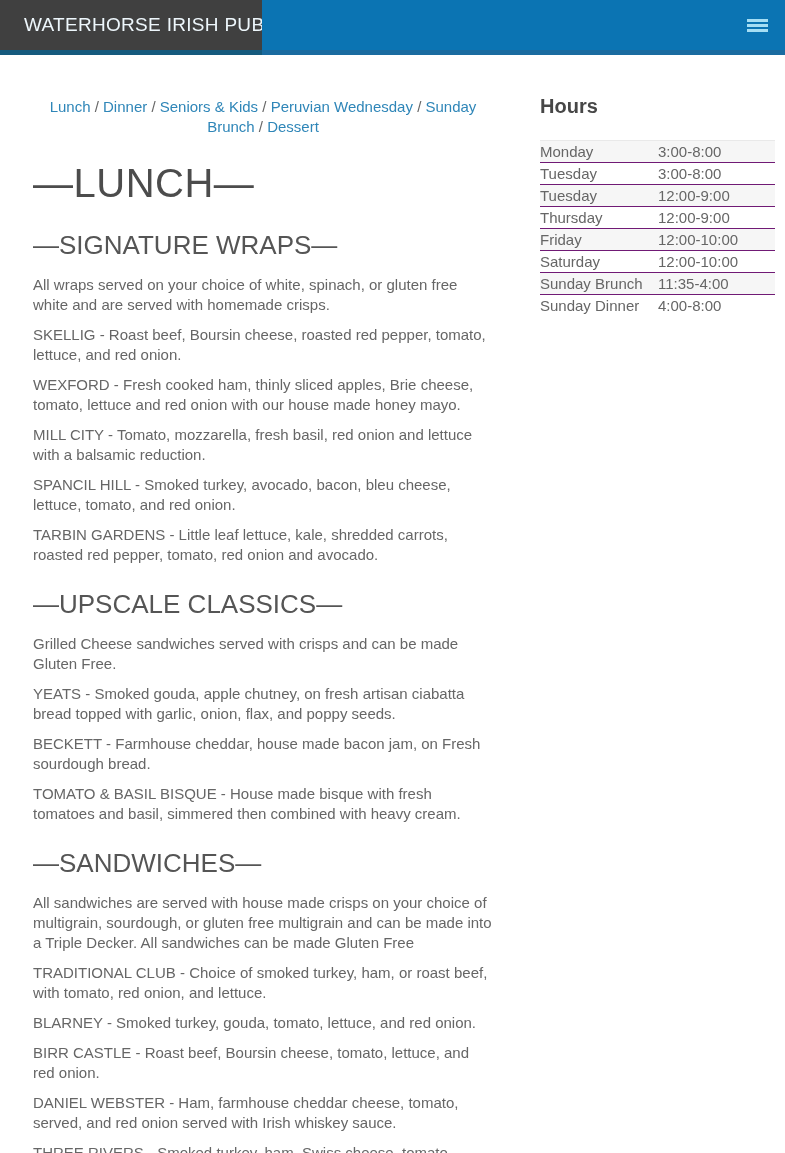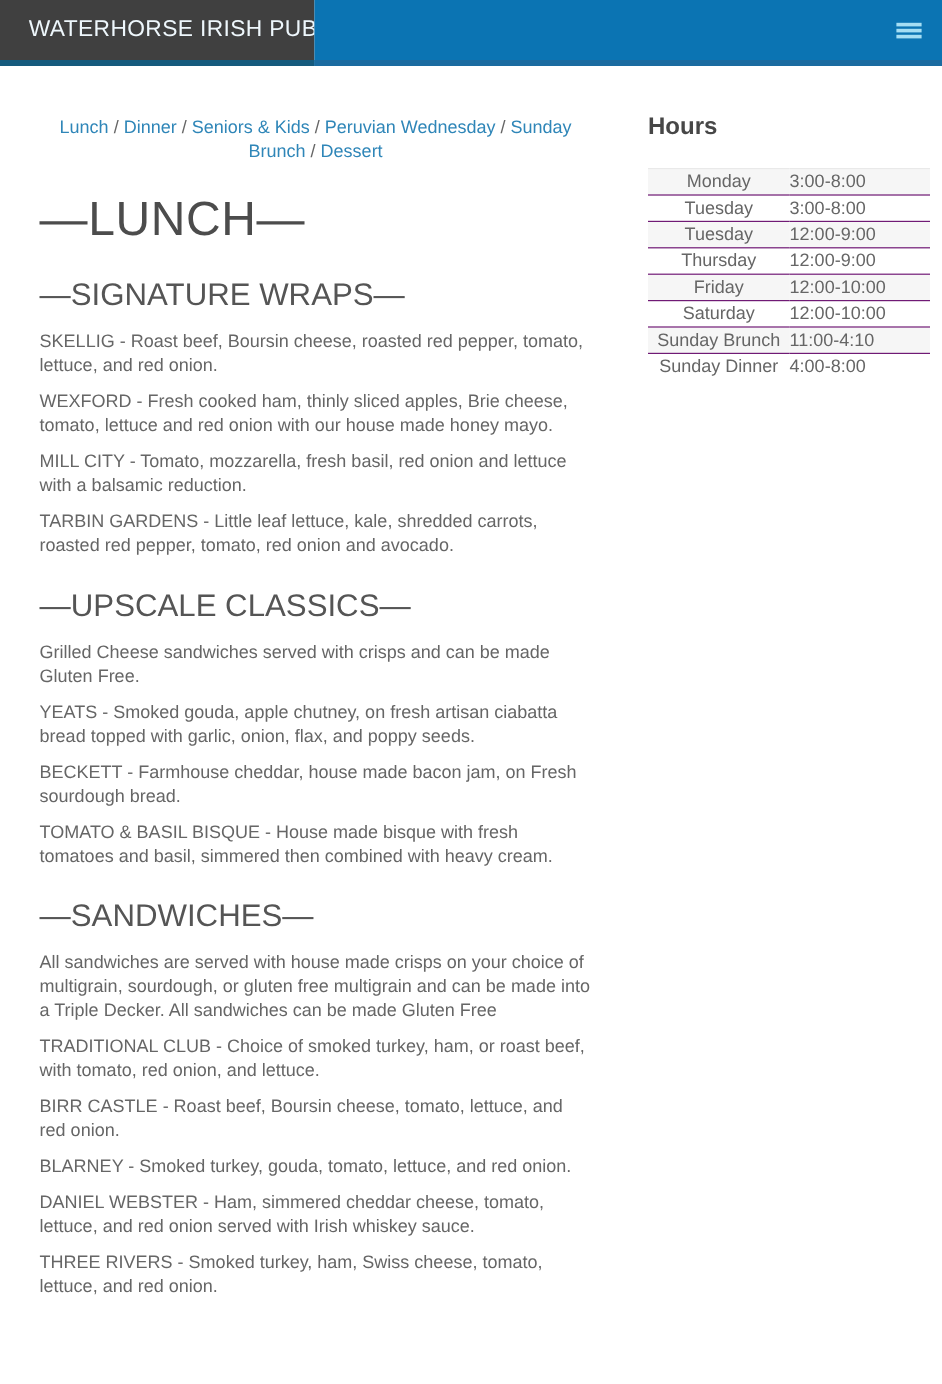--- a/index.html
+++ b/index.html
@@ -122,21 +122,21 @@
     margin-top: 12px;
   }
   table.hours-table tr { border-top: 1px solid #701a75; }
   table.hours-table tr:first-child { border-top: 1px solid #e9e9e9; }
   table.hours-table tr:nth-child(odd) { background: #f6f6f6; }
   table.hours-table td {
     padding: 0.5px 0;
     line-height: 20px;
     font-weight: 400;
   }
-  td.day-cell { width: 118px; text-align: center; }
+  td.day-cell { width: 118px; }
 </style>
 </head>
 <body>
 
 <header class="navbar">
   <div class="brand">
     <span class="brand-title">WATERHORSE IRISH PUB</span>
   </div>
   <div class="nav-rest">
     <div class="hamburger">
@@ -162,41 +162,43 @@
       <span class="crumb-sep">/</span>
       <a>Sunday Brunch</a>
       <span class="crumb-sep">/</span>
       <a>Dessert</a>
     </nav>
 
     <h1 class="menu-title">—LUNCH—</h1>
 
     <section>
       <h2 class="section-heading">—SIGNATURE WRAPS—</h2>
+      <p>All wraps served on your choice of white, spinach, or gluten free white and are served with homemade crisps.</p>
       <p>SKELLIG - Roast beef, Boursin cheese, roasted red pepper, tomato, lettuce, and red onion.</p>
       <p>WEXFORD - Fresh cooked ham, thinly sliced apples, Brie cheese, tomato, lettuce and red onion with our house made honey mayo.</p>
       <p>MILL CITY - Tomato, mozzarella, fresh basil, red onion and lettuce with a balsamic reduction.</p>
+      <p>SPANCIL HILL - Smoked turkey, avocado, bacon, bleu cheese, lettuce, tomato, and red onion.</p>
       <p>TARBIN GARDENS - Little leaf lettuce, kale, shredded carrots, roasted red pepper, tomato, red onion and avocado.</p>
     </section>
 
     <section>
       <h2 class="section-heading">—UPSCALE CLASSICS—</h2>
       <p>Grilled Cheese sandwiches served with crisps and can be made Gluten Free.</p>
       <p>YEATS - Smoked gouda, apple chutney, on fresh artisan ciabatta bread topped with garlic, onion, flax, and poppy seeds.</p>
       <p>BECKETT - Farmhouse cheddar, house made bacon jam, on Fresh sourdough bread.</p>
       <p>TOMATO &amp; BASIL BISQUE - House made bisque with fresh tomatoes and basil, simmered then combined with heavy cream.</p>
     </section>
 
     <section>
       <h2 class="section-heading">—SANDWICHES—</h2>
       <p>All sandwiches are served with house made crisps on your choice of multigrain, sourdough, or gluten free multigrain and can be made into a Triple Decker. All sandwiches can be made Gluten Free</p>
       <p>TRADITIONAL CLUB - Choice of smoked turkey, ham, or roast beef, with tomato, red onion, and lettuce.</p>
+      <p>BLARNEY - Smoked turkey, gouda, tomato, lettuce, and red onion.</p>
       <p>BIRR CASTLE - Roast beef, Boursin cheese, tomato, lettuce, and red onion.</p>
-      <p>BLARNEY - Smoked turkey, gouda, tomato, lettuce, and red onion.</p>
-      <p>DANIEL WEBSTER - Ham, simmered cheddar cheese, tomato, lettuce, and red onion served with Irish whiskey sauce.</p>
+      <p>DANIEL WEBSTER - Ham, farmhouse cheddar cheese, tomato, served, and red onion served with Irish whiskey sauce.</p>
       <p>THREE RIVERS - Smoked turkey, ham, Swiss cheese, tomato, lettuce, and red onion.</p>
     </section>
 
   </main>
 
   <aside class="hours-col">
     <h2 class="hours-title">Hours</h2>
     <table class="hours-table">
       <tbody>
         <tr>
@@ -218,21 +220,21 @@
         <tr>
           <td class="day-cell">Friday</td>
           <td class="time-cell">12:00-10:00</td>
         </tr>
         <tr>
           <td class="day-cell">Saturday</td>
           <td class="time-cell">12:00-10:00</td>
         </tr>
         <tr>
           <td class="day-cell">Sunday Brunch</td>
-          <td class="time-cell">11:00-4:10</td>
+          <td class="time-cell">11:35-4:00</td>
         </tr>
         <tr>
           <td class="day-cell">Sunday Dinner</td>
           <td class="time-cell">4:00-8:00</td>
         </tr>
       </tbody>
     </table>
   </aside>
 
 </div>

